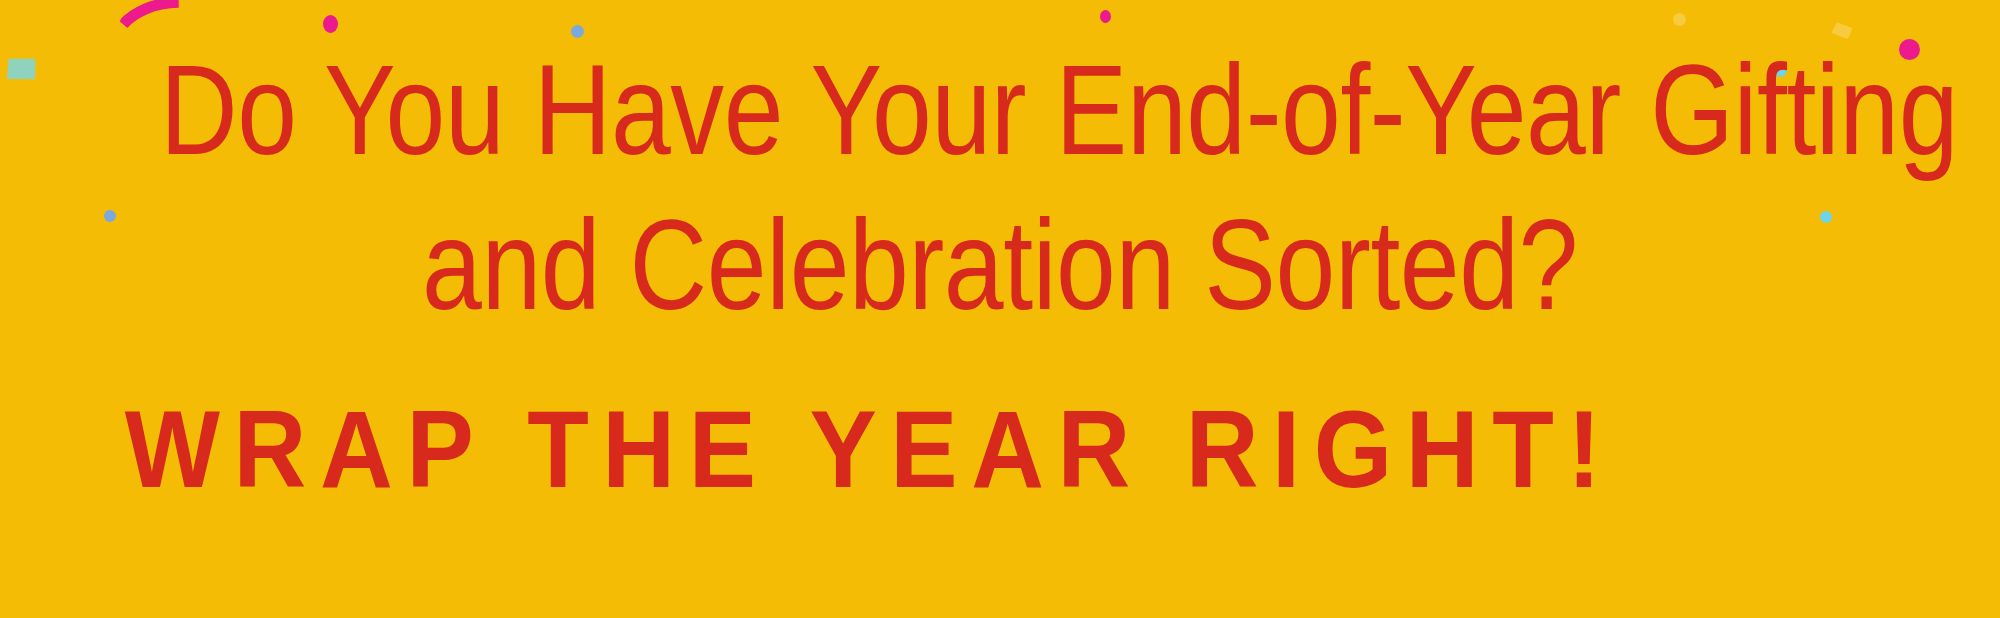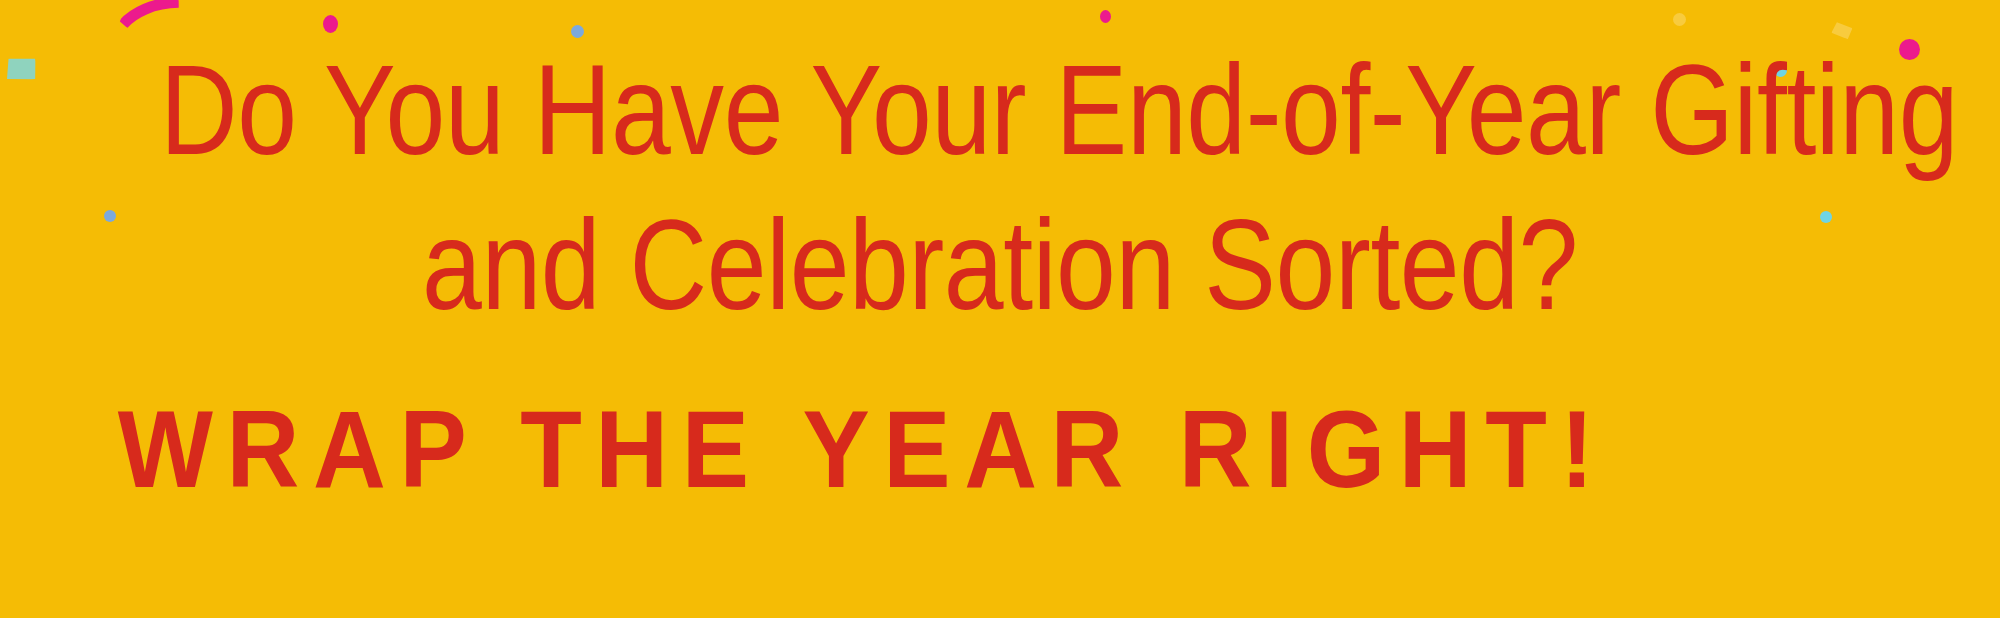--- a/index.html
+++ b/index.html
@@ -76,21 +76,21 @@
   }
   #headline-wrap {
     position: absolute;
     left: 0;
     top: 32px;
     width: 2000px;
   }
 
   #tagline-wrap {
     position: absolute;
-    left: 0;
+    left: 7px;
     top: 394px;
     width: 1712px;
     text-align: center;
   }
   #tagline {
     margin: 0;
     padding: 0;
     display: inline-block;
     color: #D72A1C;
     font-family: "Liberation Sans", sans-serif;

